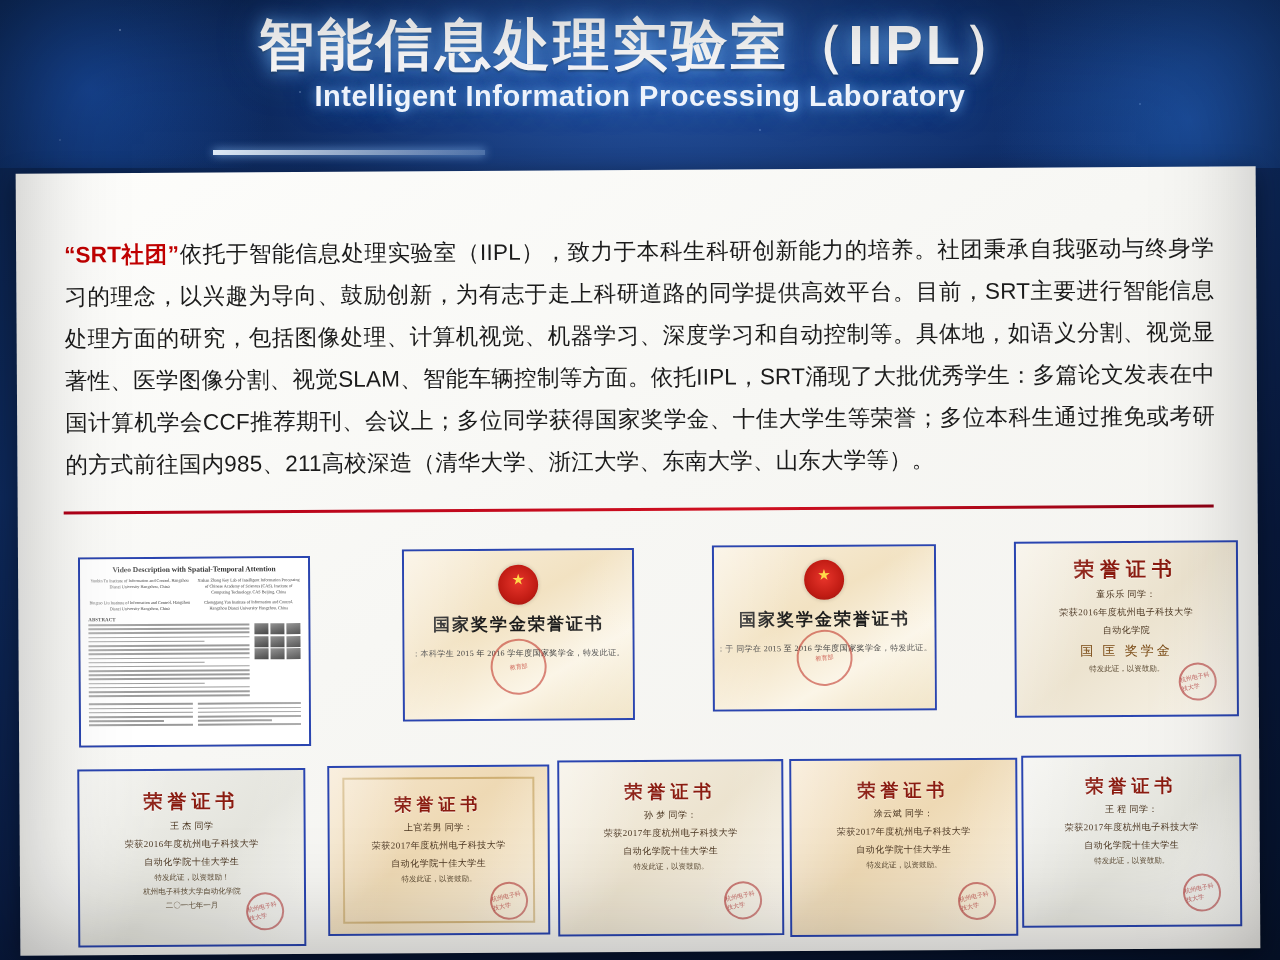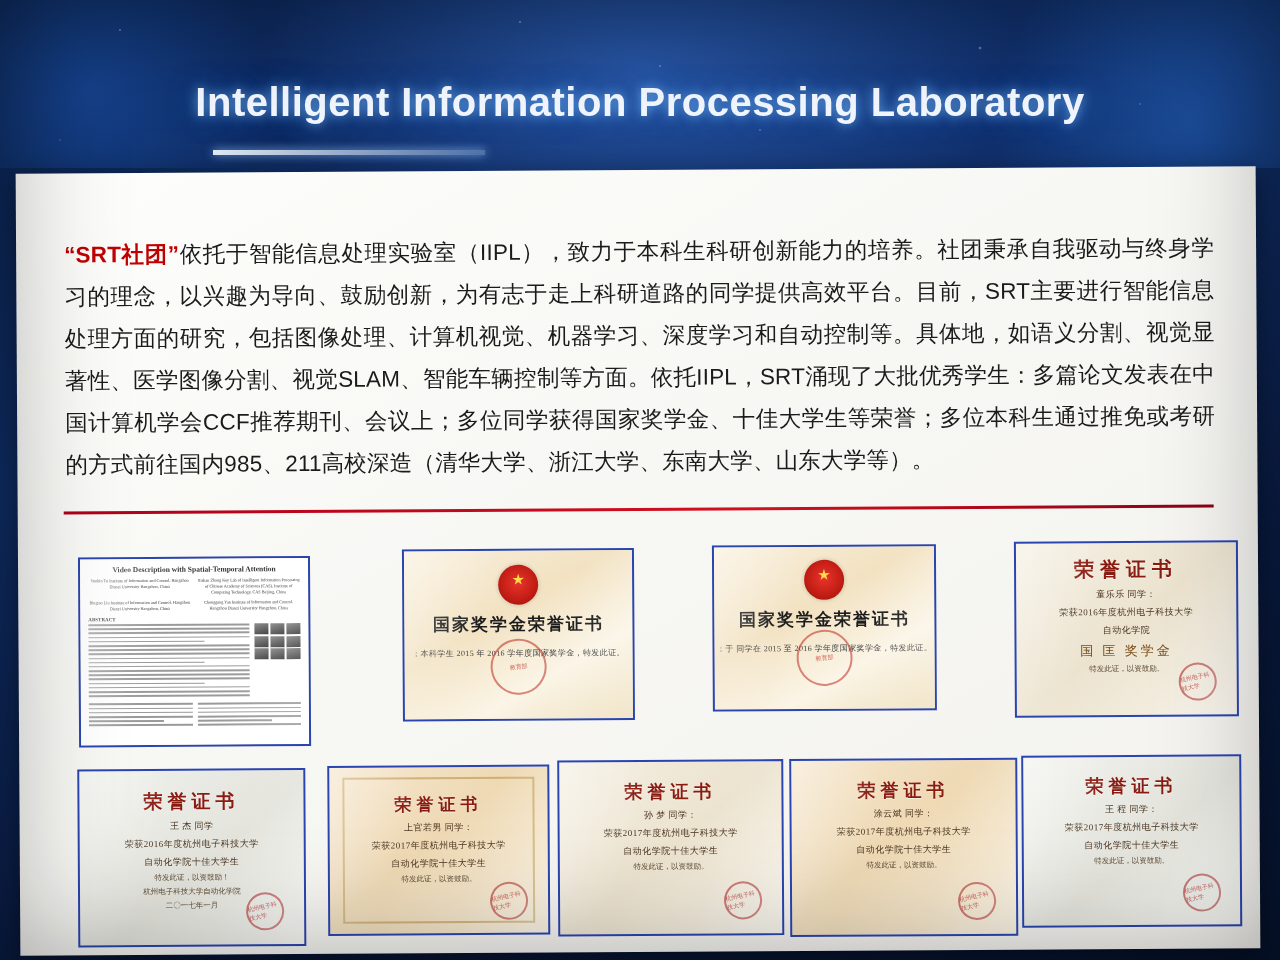--- a/index.html
+++ b/index.html
@@ -56,21 +56,21 @@
     font-weight: bold;
     letter-spacing: 3px;
     color: #ffffff;
     text-shadow: 0 0 18px rgba(120,190,255,0.85), 0 0 40px rgba(60,140,255,0.6), 0 2px 2px rgba(0,0,0,0.4);
     white-space: nowrap;
   }
   .title-en {
     position: absolute;
     left: 0; right: 0; top: 80px;
     text-align: center;
-    font-size: 40px;
+    font-size: 29px;
     font-weight: bold;
     letter-spacing: 0.5px;
     color: #f2f7ff;
     text-shadow: 0 0 12px rgba(120,190,255,0.8), 0 0 28px rgba(60,140,255,0.5);
     white-space: nowrap;
   }
   .header-rule {
     position: absolute;
     left: 213px; top: 150px;
     width: 272px; height: 5px;
@@ -315,20 +315,21 @@
 </style>
 </head>
 <body>
 
 <div id="poster">
 
   <div class="header">
     <div class="starfield"></div>
     <div class="glow-left"></div>
     <div class="glow-right"></div>
+    <div class="title-cn">智能信息处理实验室（IIPL）</div>
     <div class="title-en">Intelligent Information Processing Laboratory</div>
     <div class="header-rule"></div>
   </div>
 
   <div class="panel">
     <div class="panel-inner">
 
       <p class="body-text">
         <span class="highlight">“SRT社团”</span><span>依托于智能信息处理实验室（IIPL），致力于本科生科研创新能力的培养。社团秉承自我驱动与终身学习的理念，以兴趣为导向、鼓励创新，为有志于走上科研道路的同学提供高效平台。目前，SRT主要进行智能信息处理方面的研究，包括图像处理、计算机视觉、机器学习、深度学习和自动控制等。具体地，如语义分割、视觉显著性、医学图像分割、视觉SLAM、智能车辆控制等方面。依托IIPL，SRT涌现了大批优秀学生：多篇论文发表在中国计算机学会CCF推荐期刊、会议上；多位同学获得国家奖学金、十佳大学生等荣誉；多位本科生通过推免或考研的方式前往国内985、211高校深造（清华大学、浙江大学、东南大学、山东大学等）。</span>
       </p>

